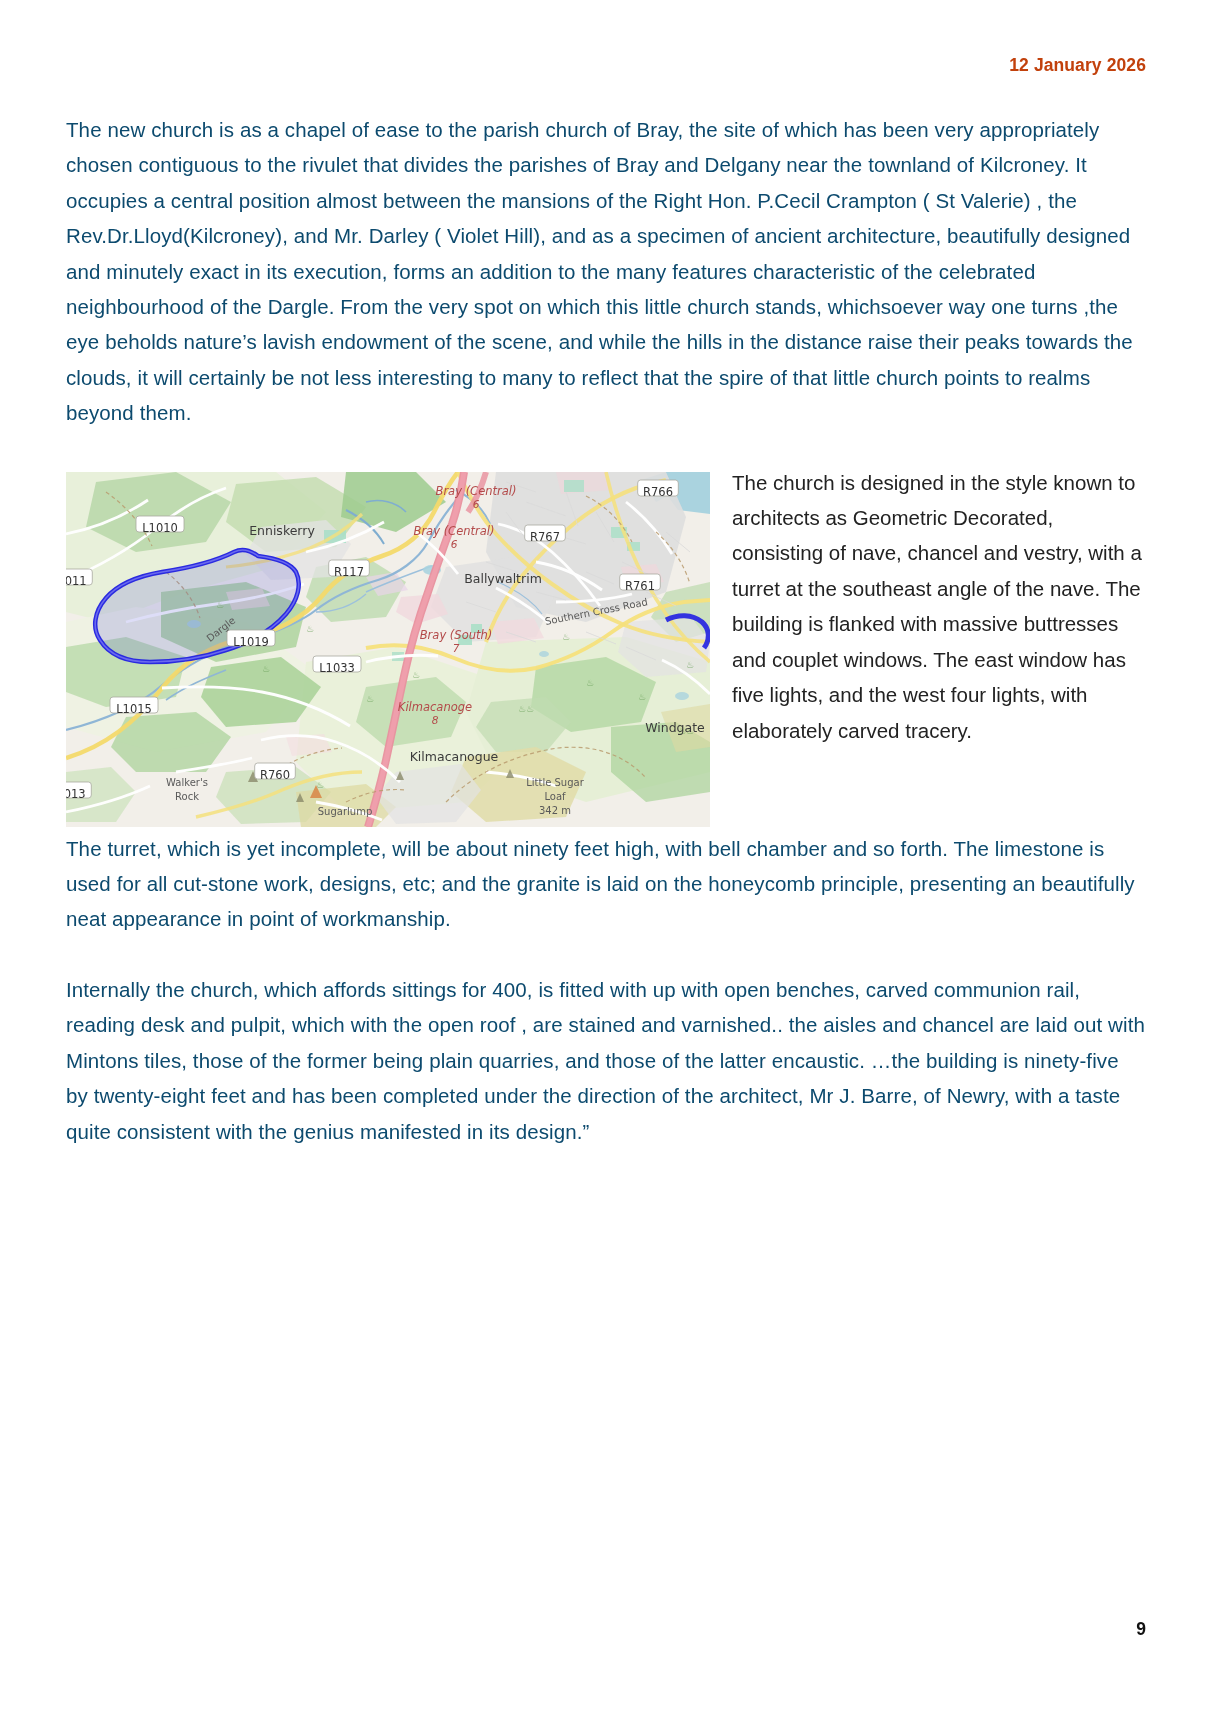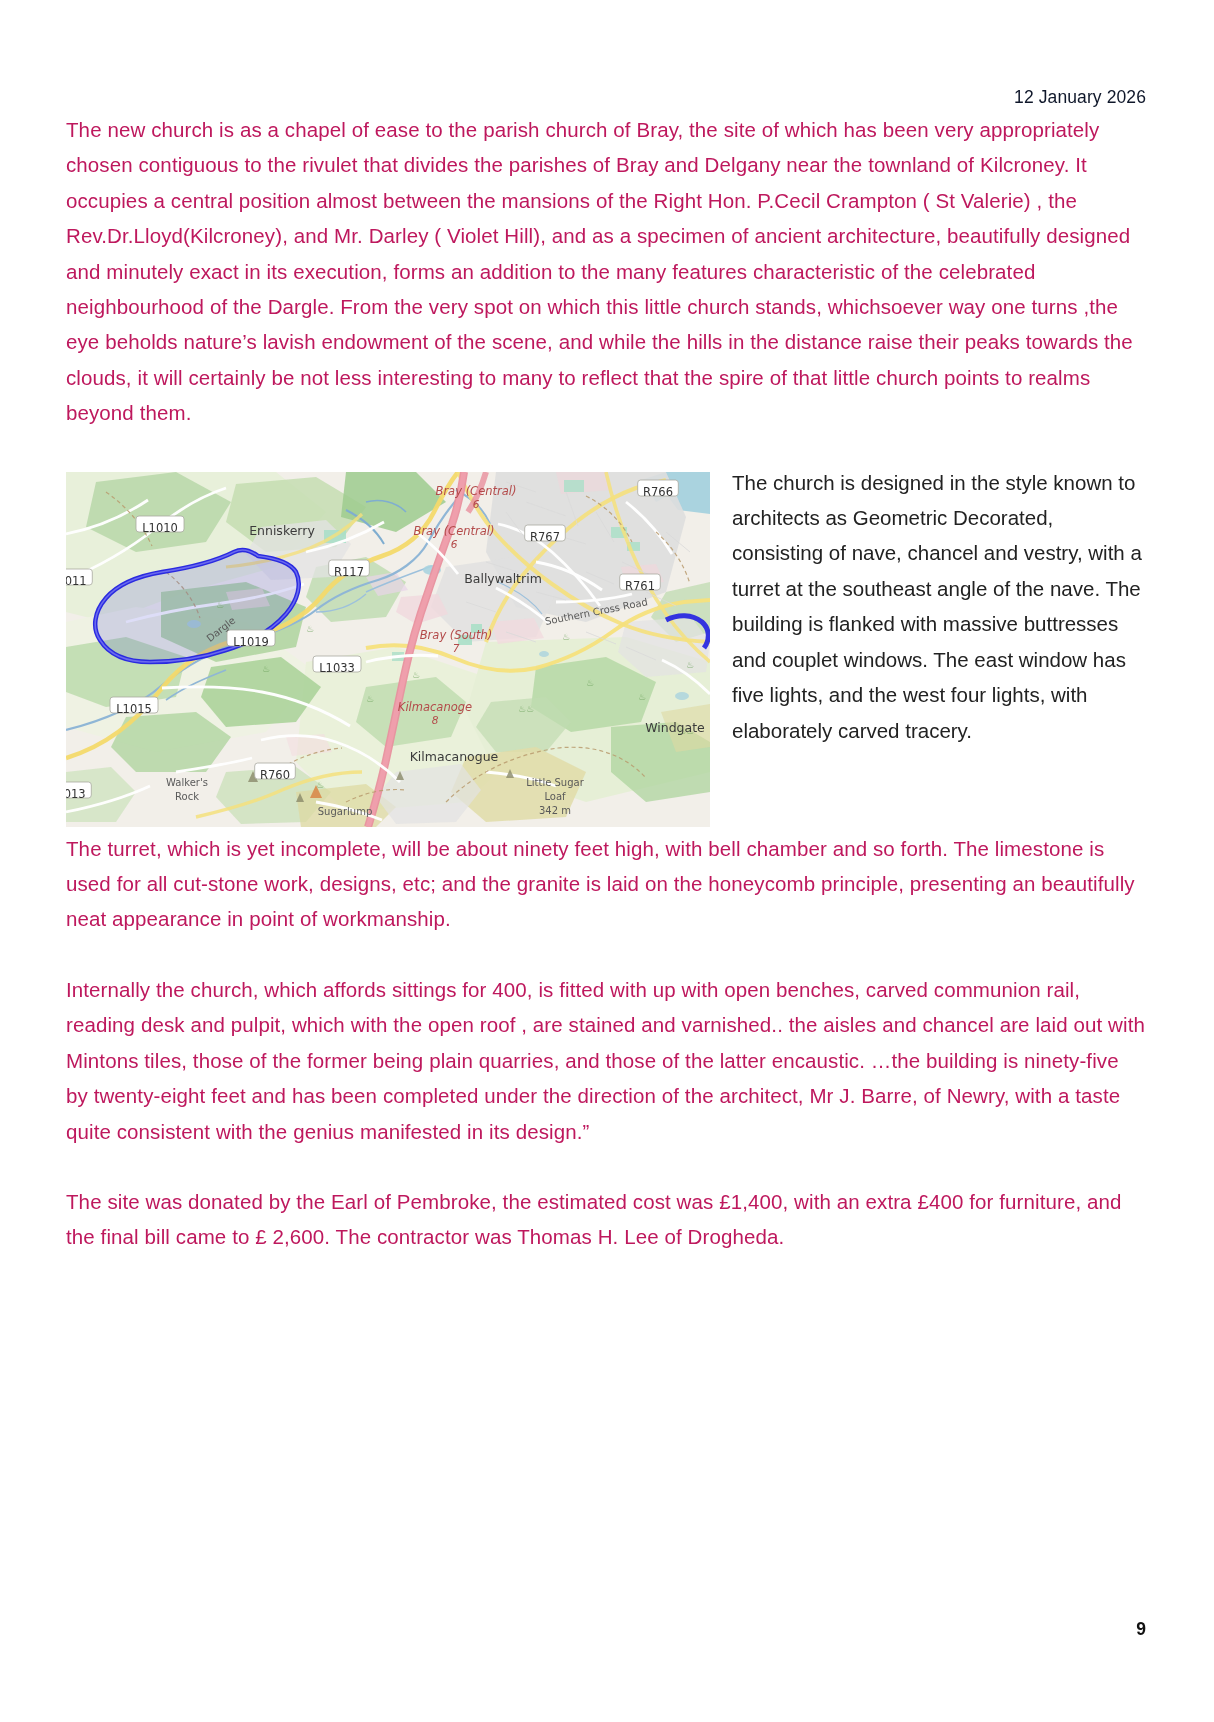--- a/index.html
+++ b/index.html
@@ -11,35 +11,34 @@
     overflow:hidden;
   }
   .page{
     position:absolute;inset:0;
     padding:0;
   }
   .header-date{
     position:absolute;
     top:55px; right:68px;
     font-size:17.5px;
-    font-weight:400;
+    font-weight:700;
     letter-spacing:.1px;
-    color:#0f172a;
-    margin-top:32px;
+    color:#c2410c;
   }
   .content{
     position:absolute;
     left:66px; right:68px;
     top:112px;
   }
   p.body-par{
     margin:0 0 0 0;
     font-size:20.5px;
     line-height:35.4px;
-    color:#be185d;
+    color:#0c4a6e;
     text-align:left;
     letter-spacing:.005em;
   }
   .par-gap{height:35px;}
   
   .figure-wrap{
     margin-top:34px;
     position:relative;
   }
   .map-figure{
@@ -288,18 +287,17 @@
       <div class="clearer"></div>
 
       <p class="body-par after-figure">The turret, which is yet incomplete, will be about ninety feet high, with bell chamber and so forth. The limestone is used for all cut-stone work, designs, etc; and the granite is laid on the honeycomb principle, presenting an beautifully neat appearance in point of workmanship.</p>
 
       <div class="par-gap"></div>
 
       <p class="body-par">Internally the church, which affords sittings for 400, is fitted with up with open benches, carved communion rail, reading desk and pulpit, which with the open roof , are stained and varnished.. the aisles and chancel are laid out with Mintons tiles, those of the former being plain quarries, and those of the latter encaustic. …the building is ninety-five by twenty-eight feet and has been completed under the direction of the architect, Mr J. Barre, of Newry, with a taste quite consistent with the genius manifested in its design.”</p>
 
       <div class="par-gap"></div>
 
-      <p class="body-par">The site was donated by the Earl of Pembroke, the estimated cost was £1,400, with an extra £400 for furniture, and the final bill came to £ 2,600. The contractor was Thomas H. Lee of Drogheda.</p>
     </div>
   </div>
 
   <div class="page-number">9</div>
 </div>
 
 </body></html>

